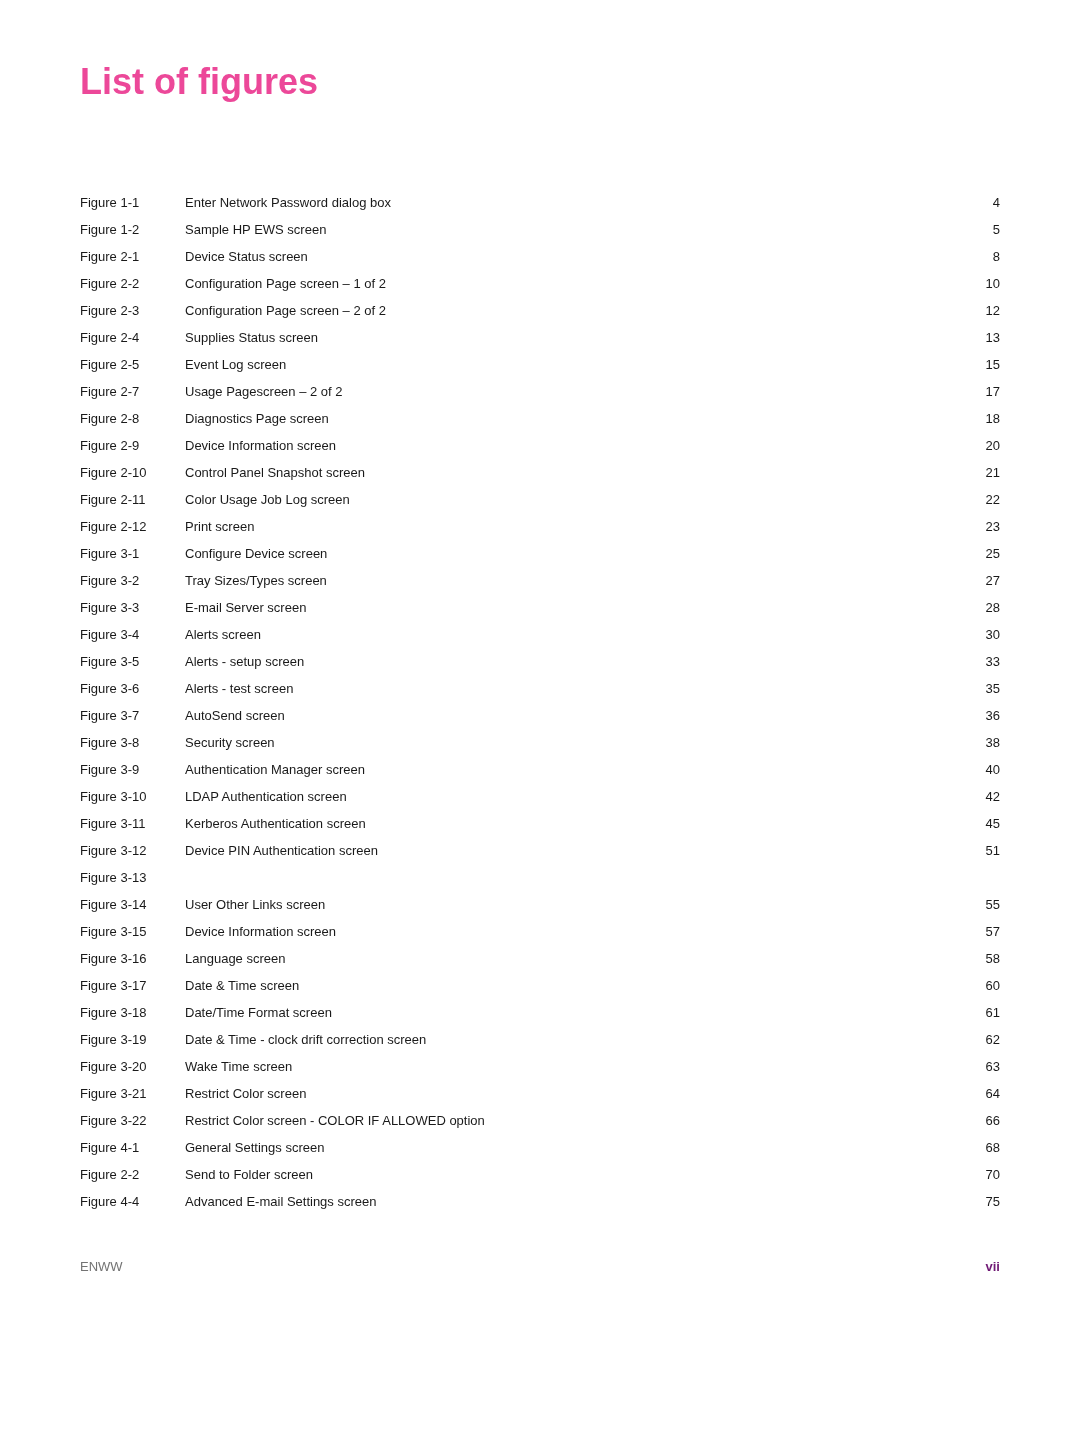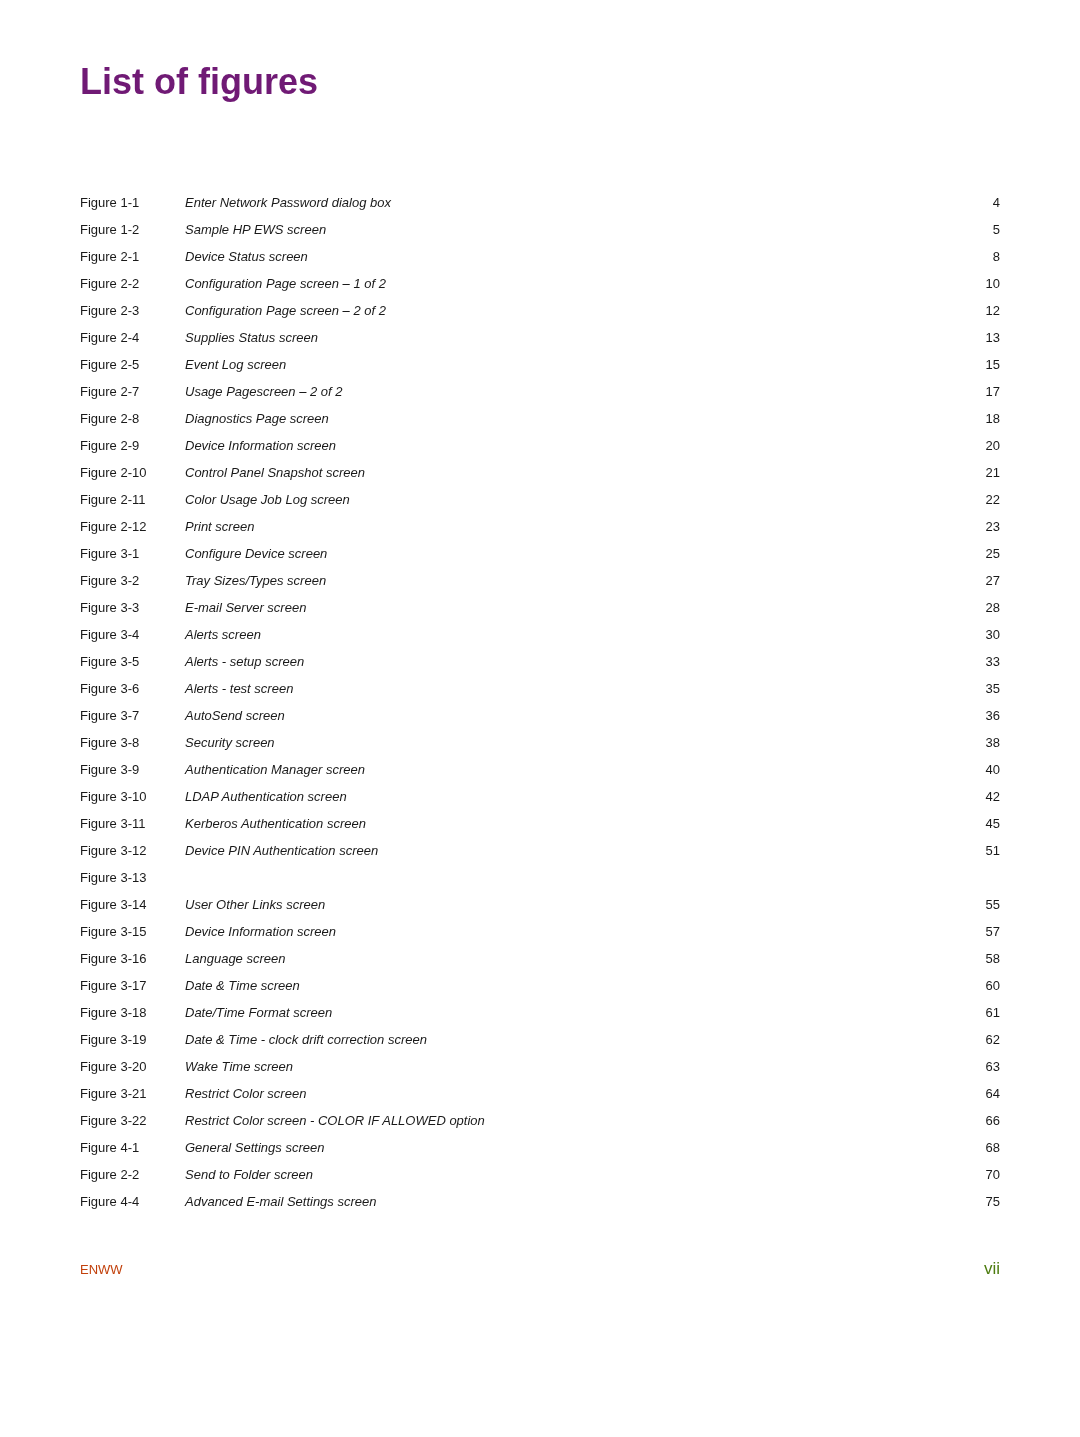--- a/index.html
+++ b/index.html
@@ -14,21 +14,21 @@
       font-size: 13px;
       color: #1a1a1a;
       padding: 60px 80px 60px 80px;
       max-width: 1080px;
       min-height: 1437px;
     }
 
     .page-title {
       font-size: 36px;
       font-weight: bold;
-      color: #701a75;
+      color: #ec4899;
       margin-bottom: 90px;
       line-height: 1.2;
     }
 
     .toc-entry {
       display: flex;
       align-items: baseline;
       width: 100%;
       padding: 2px 0;
       margin-top: 8px;
@@ -43,21 +43,20 @@
 
     .fig-content {
       flex: 1;
       display: flex;
       align-items: baseline;
     }
 
     .fig-title-text {
       font-size: 13px;
       white-space: nowrap;
-      font-style: italic;
     }
 
     .fig-leader {
       flex: 1;
       border-bottom: 1px dotted transparent;
       overflow: hidden;
       position: relative;
       margin: 0 4px;
       min-width: 20px;
     }
@@ -83,26 +82,27 @@
       display: flex;
       justify-content: space-between;
       align-items: center;
       margin-top: 40px;
       padding-top: 8px;
       border-top: none;
     }
 
     .footer-left {
       font-size: 13px;
-      color: #c2410c;
+      color: #737373;
     }
 
     .footer-right {
-      font-size: 17px;
-      color: #4d7c0f;
+      font-size: 13px;
+      color: #701a75;
+      font-weight: bold;
     }
   </style>
 </head>
 <body>
 
 <h1 class="page-title">List of figures</h1>
 
 <div id="toc-container">
 <div class="toc-entry">
       <span class="fig-label-cell">Figure 1-1</span>

